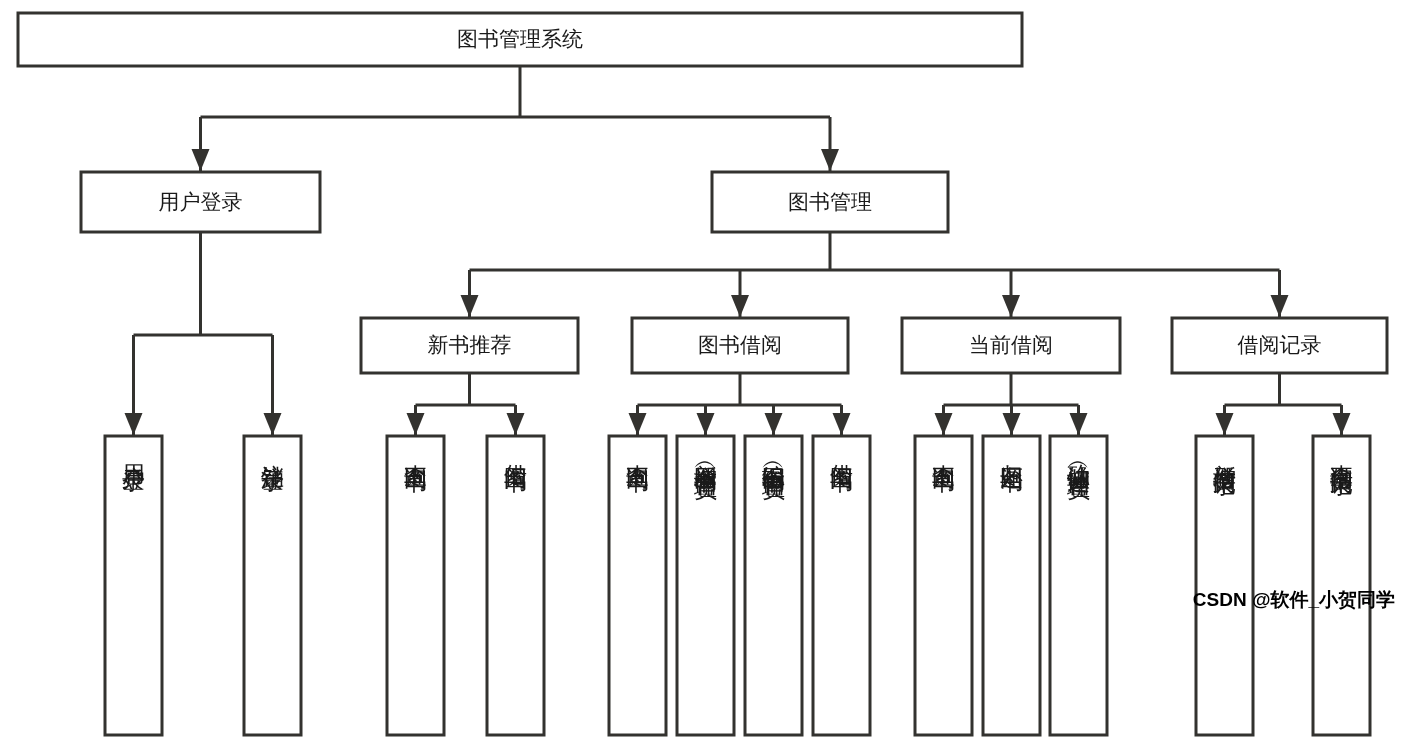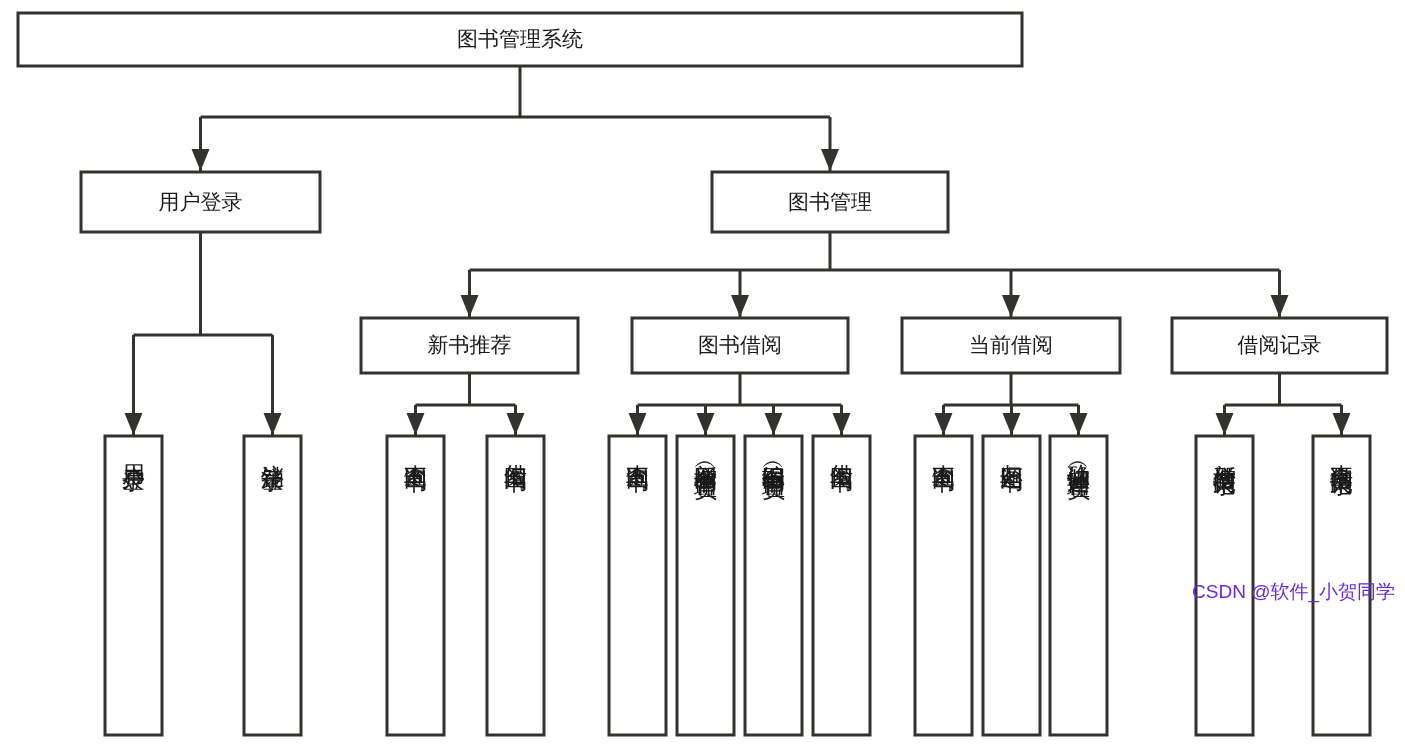--- a/index.html
+++ b/index.html
@@ -61,26 +61,27 @@
     font-family: "Liberation Sans", "DejaVu Sans", sans-serif;
     font-size: 23px;
     line-height: 1;
     letter-spacing: 2px;
     color: #1a1a1a;
     white-space: nowrap;
   }
   .watermark {
     position: absolute;
     right: 10px;
-    bottom: 24px;
+    bottom: 16px;
     font-family: "Liberation Sans", "DejaVu Sans", sans-serif;
     font-size: 19px;
-    color: #6d28d9;
+    color: #000000;
     white-space: nowrap;
     pointer-events: none;
+    font-weight: bold;
   }
 </style>
 </head>
 <body>
 
 <div id="diagram-root">
   <svg id="flow" viewBox="0 0 1405 747">
     <g id="edges-layer">
         <line x1="520" y1="66" x2="520" y2="117" class="edge-line"></line>
         <line x1="200.5" y1="117" x2="830" y2="117" class="edge-line"></line>

